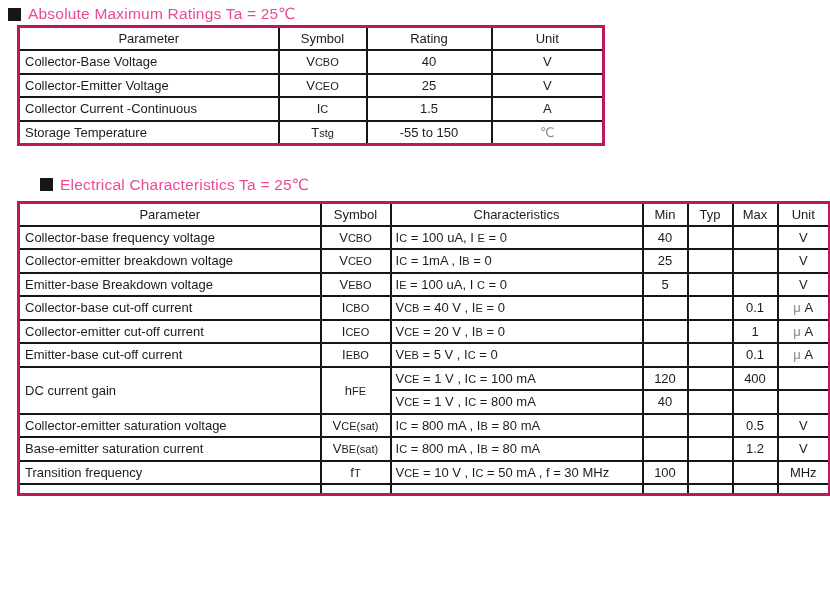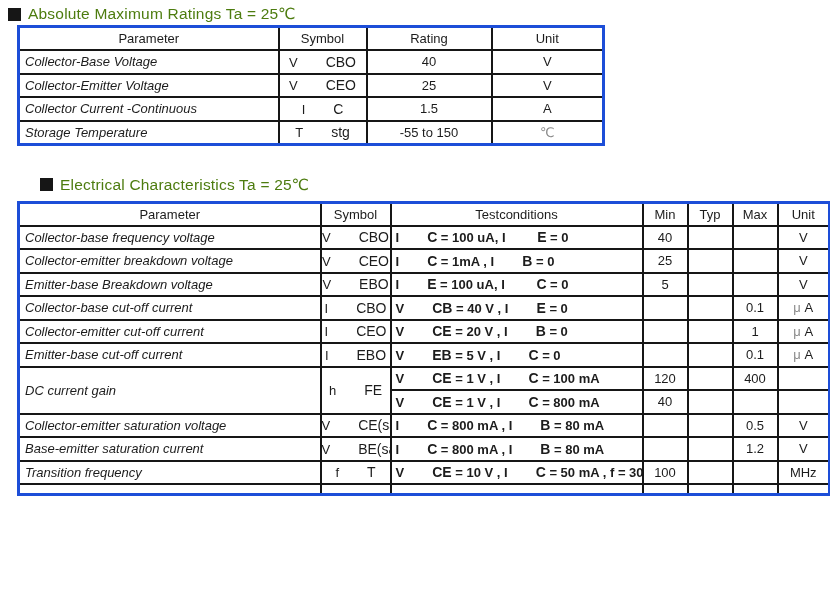--- a/index.html
+++ b/index.html
@@ -9,52 +9,52 @@
     overflow: hidden;
     background: #ffffff;
     font-family: "Liberation Sans", "DejaVu Sans", sans-serif;
     color: #1c1c1c;
   }
   .section-title {
     display: flex;
     align-items: center;
     gap: 7px;
     font-size: 15.5px;
-    color: #4d7c0f;
+    color: #ec4899;
     letter-spacing: 0.2px;
   }
   .title1 { margin: 5px 0 0 8px; }
   .title2 { margin: 30px 0 0 8px; padding-left: 32px; }
   .sq {
     width: 13px; height: 13px;
     background: #161616;
     flex: 0 0 auto;
   }
   table {
     border-collapse: collapse;
     table-layout: fixed;
-    border: 3px solid #1d4ed8;
+    border: 3px solid #be185d;
   }
   .t1 { margin: 2px 0 0 17px; width: 585px; }
   .t2 { margin: 7px 0 0 17px; width: 811px; }
   th, td {
     border: 2px solid #161616;
     height: 23.5px;
     padding: 0;
     font-size: 13px;
     font-weight: 400;
     text-align: center;
     vertical-align: middle;
     white-space: nowrap;
     overflow: hidden;
     color: #1c1c1c;
   }
-  td.left { text-align: left; padding-left: 5px; font-style: italic; }
-  td.cond { text-align: left; padding-left: 4px; font-weight: bold; }
-  .sm { font-size: 14px; margin-left: 28px; }
+  td.left { text-align: left; padding-left: 5px; }
+  td.cond { text-align: left; padding-left: 4px; }
+  .sm { font-size: 11px; }
   .mu { color: #8a8a8a; }
   tr.stub > td { height: 10px; }
 </style>
 </head>
 <body>
 
 <div class="section-title title1">
   <span class="sq"></span>
   <span>Absolute Maximum Ratings Ta = 25℃</span>
 </div>
@@ -112,21 +112,21 @@
       <col style="width:252px">
       <col style="width:45px">
       <col style="width:45px">
       <col style="width:45px">
       <col style="width:52px">
     </colgroup>
   <tbody>
       <tr>
     <th>Parameter</th>
     <th>Symbol</th>
-    <th>Testconditions</th>
+    <th>Characteristics</th>
     <th>Min</th>
     <th>Typ</th>
     <th>Max</th>
     <th>Unit</th>
   </tr>
   <tr>
     <td class="left">Collector-base frequency voltage</td>
     <td>V<span class="sm">CBO</span></td>
     <td class="cond">I<span class="sm">C</span> = 100 uA, I <span class="sm">E</span> = 0</td>
     <td>40</td>

